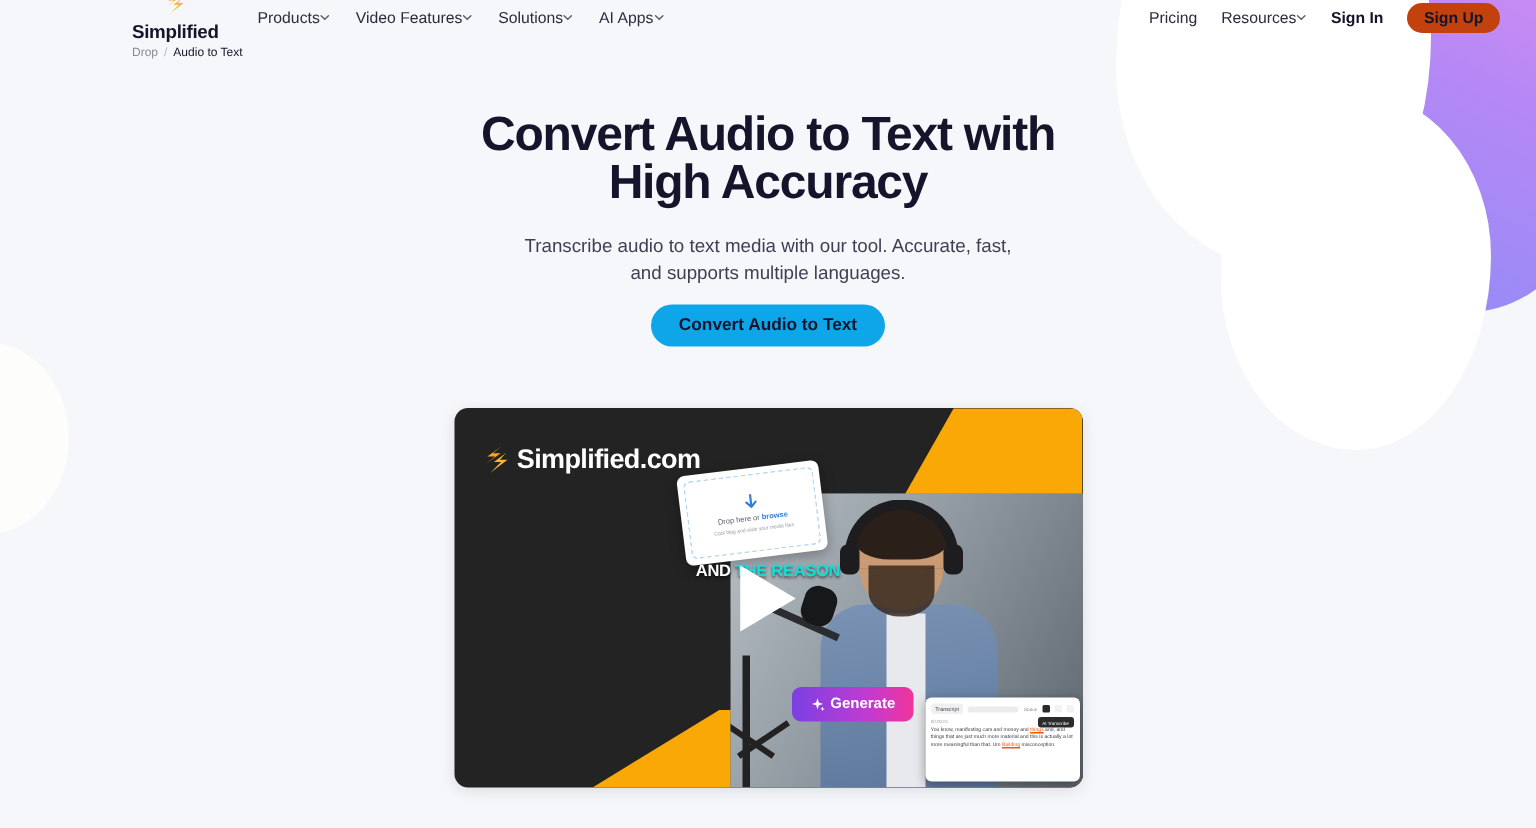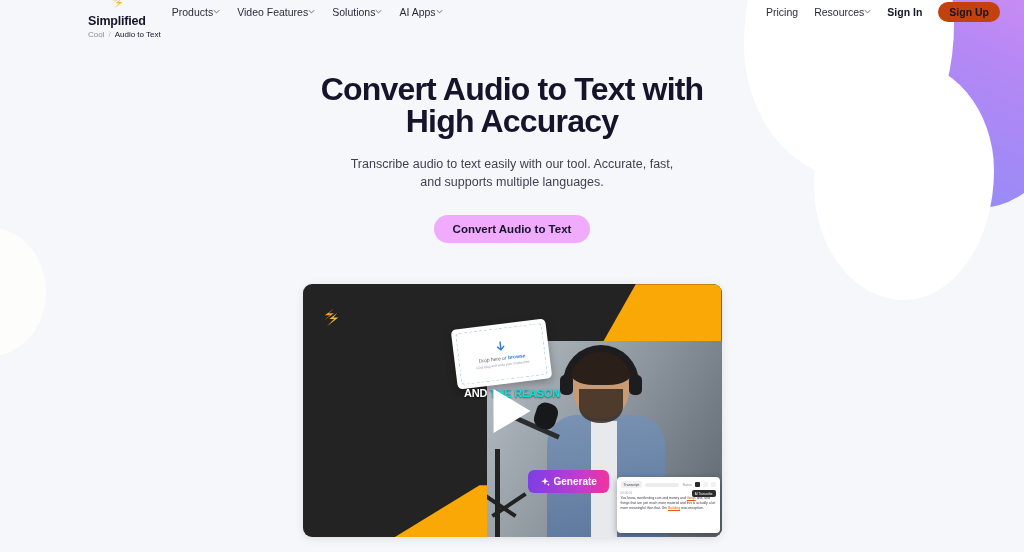--- a/index.html
+++ b/index.html
@@ -85,22 +85,22 @@
     font-size:32px; line-height:1.0; font-weight:bold;
     color:#14142b; letter-spacing:-.8px;
     max-width:430px; margin:0 auto;
   }
   .hero p{
     margin:18px auto 0;
     font-size:12.5px; line-height:1.45; color:#3f3f52;
     max-width:340px;
   }
   .btn-cta{
-    margin-top:24px;
-    background:#f0abfc; color:#14142b;
+    margin-top:12px;
+    background:#0ea5e9; color:#14142b;
     font-weight:bold; font-size:11.5px;
     border:none; border-radius:16px;
     padding:8px 19px; cursor:pointer;
   }
 
   
   .video-wrap{
     position:relative; z-index:5;
     width:419px; height:253px;
     margin:41px auto 0;
@@ -321,28 +321,28 @@
       <svg class="caret" viewBox="0 0 10 10">
           <path d="M1.5 3.5 5 7l3.5-3.5" fill="none" stroke="#5a5a6b" stroke-width="1.3" stroke-linecap="round"></path>
         </svg>
     </div>
     <span class="link-bold">Sign In</span>
     <button class="btn-signup">Sign Up</button>
   </div>
 </div>
 
 <div class="breadcrumb">
-  <span class="bc-link">Cool</span>
+  <span class="bc-link">Drop</span>
   <span class="bc-sep">/</span>
   <span class="bc-current">Audio to Text</span>
 </div>
 
 <div class="hero">
   <h1>Convert Audio to Text with High Accuracy</h1>
-  <p>Transcribe audio to text easily with our tool. Accurate, fast, and supports multiple languages.</p>
+  <p>Transcribe audio to text media with our tool. Accurate, fast, and supports multiple languages.</p>
   <button class="btn-cta">Convert Audio to Text</button>
 </div>
 
 <div class="video-wrap">
 
   <div class="vc-orange-tr"></div>
 
   <div class="person-pane">
     <div class="pp-wall"></div>
     <div class="pp-body"></div>
@@ -360,20 +360,21 @@
     <div class="pp-tripod-b"></div>
   </div>
 
   <div class="vc-orange-bottom"></div>
 
   <div class="vc-logo">
     <svg class="vc-logo-mark" viewBox="0 0 13 14">
       <path d="M9.6 0 2.2 5.3h4L1.4 9.2l7.6-5.5h-4z" fill="#f5a623"></path>
       <path d="M11.8 3.4 5.6 8.2h3.6l-5.4 5.4 8.7-6.6H8.6z" fill="#f7b733"></path>
     </svg>
+    <span class="vc-logo-text">Simplified.com</span>
   </div>
 
 
   <div class="drop-card">
     <div class="drop-inner">
       <svg class="dl-arrow" viewBox="0 0 12 13">
         <path d="M6 1v8M2.6 6.2 6 9.6l3.4-3.4" fill="none" stroke="#2f7fe0" stroke-width="1.6" stroke-linecap="round" stroke-linejoin="round"></path>
       </svg>
       <div class="drop-t1"><span>Drop here or </span><b>browse</b></div>
       <div class="drop-t2">Cool blog and wide your media files</div>

